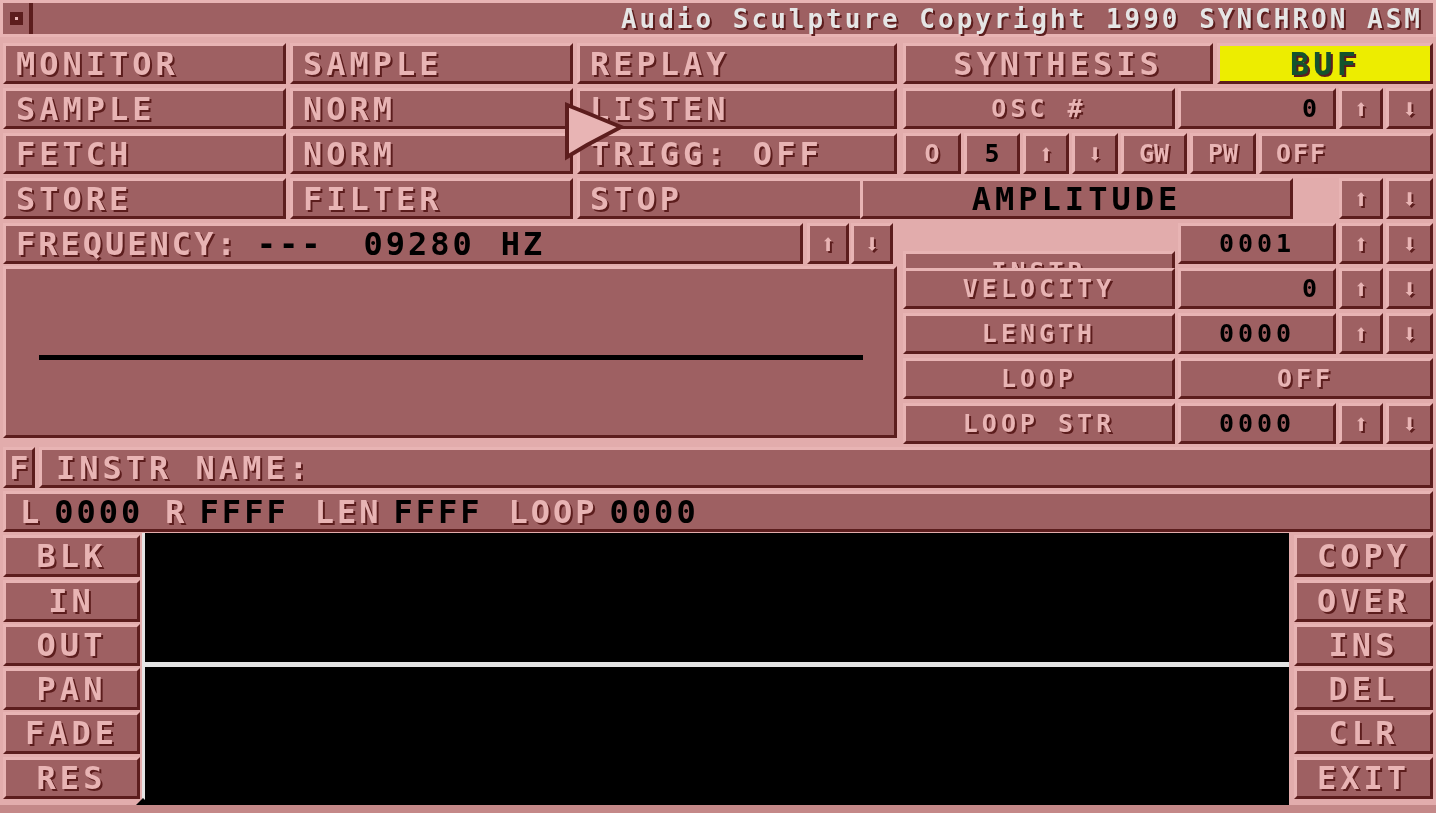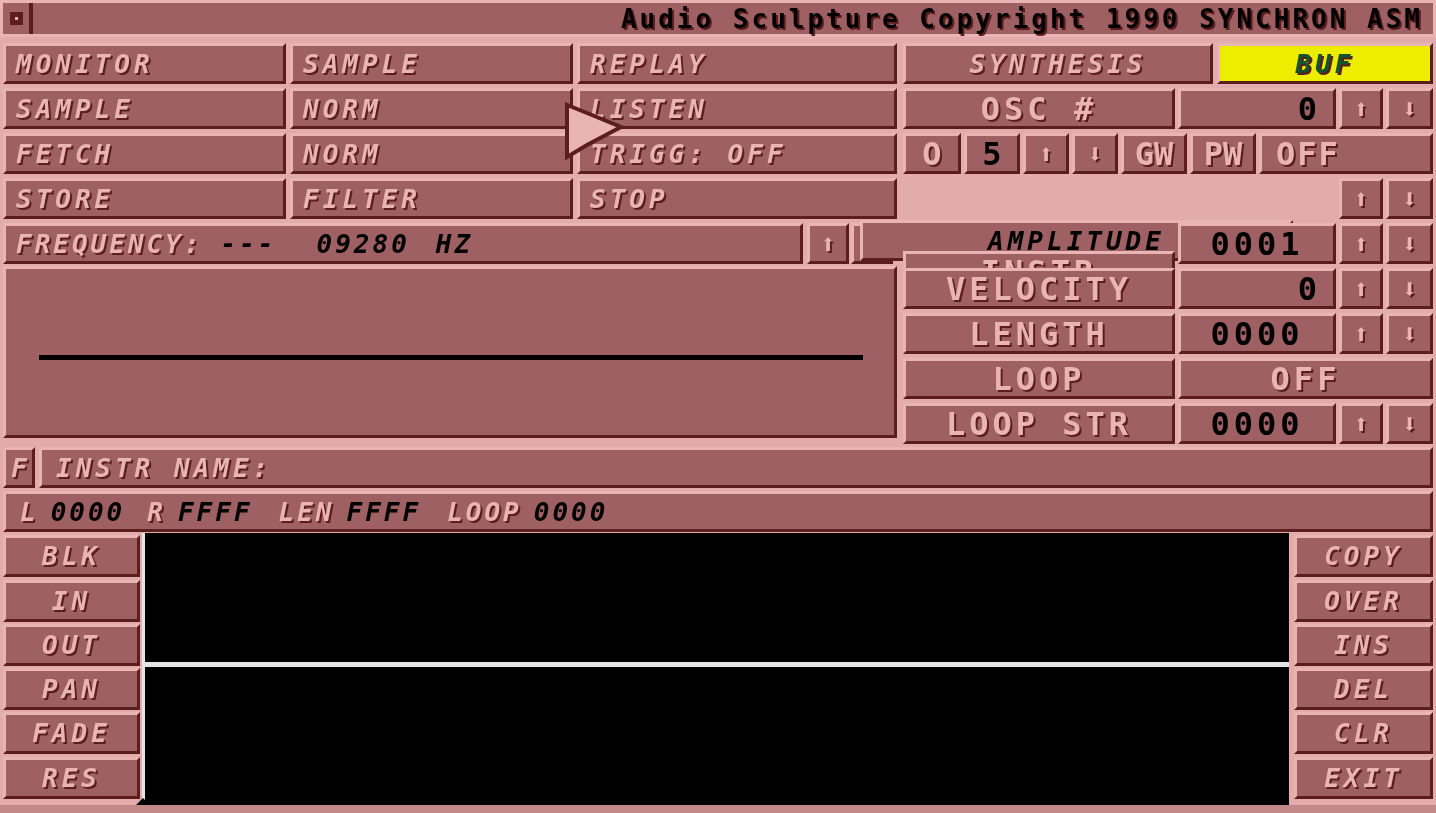--- a/index.html
+++ b/index.html
@@ -51,26 +51,26 @@
     background:#9e6062;
     border-right:4px solid #5c1d1d;
     box-sizing:border-box;
     display:flex;align-items:center;justify-content:center;
   }
   #closebox .sq{
     width:13px;height:13px;border:5px solid #5c1d1d;background:#e8b4b4;box-sizing:border-box;
   }
   #titletext{
     flex:1;text-align:right;padding-right:10px;
-    color:#000000;font-weight:bold;font-size:26px;letter-spacing:3px;
+    color:#e5e5e5;font-weight:bold;font-size:26px;letter-spacing:3px;
     text-shadow:2px 2px 0 #5c1d1d;white-space:nowrap;
   }
 
-  .f26{font-size:26px;font-style:italic;}
-  .f25{font-size:32px;}
+  .f26{font-size:32px;}
+  .f25{font-size:25px;}
   .f24{font-size:24px;}
 
   
   #wavepanel{
     position:absolute;left:3px;top:266px;width:894px;height:172px;
     background:#9e6062;
     border-top:3px solid #e8b4b4;
     border-left:3px solid #e8b4b4;
     border-right:3px solid #5c1d1d;
     border-bottom:3px solid #5c1d1d;
@@ -204,21 +204,21 @@
   <div class="plate f25" style="left:1121px;top:133px;width:66px;height:41px;letter-spacing:0;">
     <span>GW</span>
   </div>
   <div class="plate f25" style="left:1190px;top:133px;width:66px;height:41px;letter-spacing:0;">
     <span>PW</span>
   </div>
   <div class="plate lbl-left f25" style="left:1259px;top:133px;width:174px;height:41px;letter-spacing:2px;padding-left:14px;">
     <span>OFF</span>
   </div>
 
-  <div class="plate f26" style="left:860px;top:178px;width:433px;height:41px;margin-top:42px;">
+  <div class="plate f26" style="left:860px;top:178px;width:433px;height:41px;">
     <span class="dark">AMPLITUDE</span>
   </div>
   <div class="plate f24" style="left:1339px;top:178px;width:44px;height:41px;letter-spacing:0;">
     <span class="arrowglyph">⬆</span>
   </div>
   <div class="plate f24" style="left:1386px;top:178px;width:47px;height:41px;letter-spacing:0;">
     <span class="arrowglyph">⬇</span>
   </div>
 
   <div class="plate f25" style="left:903px;top:223px;width:272px;height:41px;margin-top:28px;">

